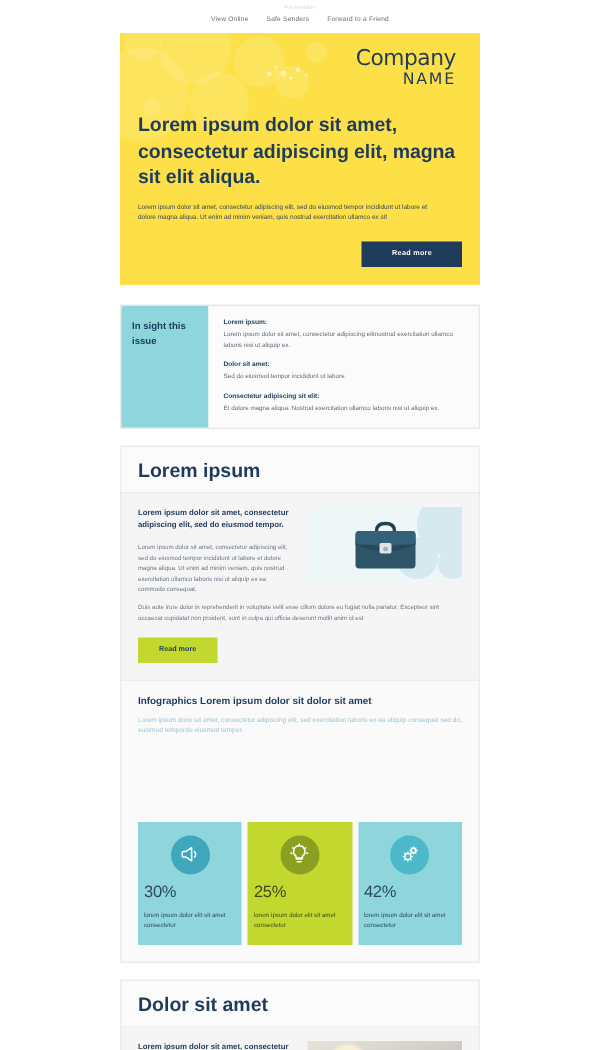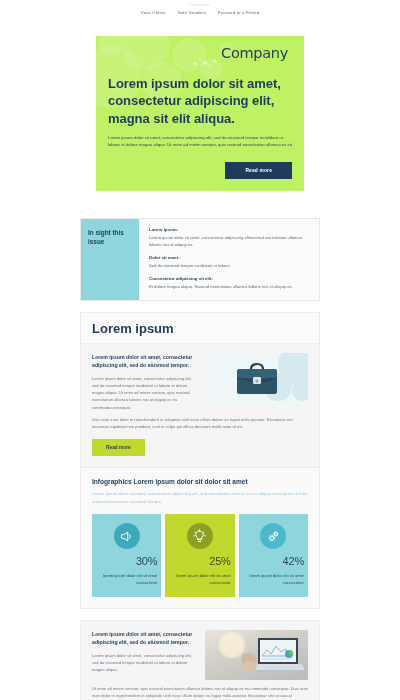--- a/index.html
+++ b/index.html
@@ -20,22 +20,22 @@
     display: flex; justify-content: center; gap: 12px;
     padding: 3px 0 5px 0;
   }
   .topnav a {
     font-size: 4.4px; color: #6b6b6b; text-decoration: none;
     letter-spacing: .15px; white-space: nowrap;
   }
 
   
   .hero {
-    position: relative; width: 208px; margin: 16px auto;
-    background: #bef264; overflow: hidden; padding: 8px 12px 12px 12px;
+    position: relative; width: 240px; margin: 2px auto;
+    background: #fde047; overflow: hidden; padding: 8px 12px 12px 12px;
     min-height: 140px;
   }
   .bubbles { position: absolute; inset: 0; pointer-events: none; }
   .bubbles span {
     position: absolute; border-radius: 50%;
     background: rgba(255,255,255,.13);
   }
   .logo { position: relative; text-align: right; padding: 2px 4px 0 0; }
   .logo .c1 {
     display: block; font-size: 14.5px; color: #1f3b5c; letter-spacing: -.3px;
@@ -107,21 +107,21 @@
     display: inline-block; background: #c3d82e; color: #1f3b5c; font-size: 4.8px;
     font-weight: bold; padding: 6px 14px; border: none; cursor: pointer; margin-top: 9px;
   }
 
   
   .info { width: 240px; margin: 0 auto; background: #fafafa; padding: 9px 11px 11px 11px;
           border: 1px solid #ececec; border-top: none; }
   .info h2 { font-size: 6.6px; color: #1f3b5c; font-weight: bold; line-height: 1.4; }
   .info .sub { font-size: 4.4px; color: #9fc4d6; line-height: 1.7; margin-top: 4px; }
   .stats { display: flex; gap: 4px; margin-top: 9px; }
-  .stat { flex: 1; padding: 9px 4px 10px 4px; text-align: right; }
+  .stat { flex: 1; padding: 9px 4px 10px 4px; text-align: left; margin-top: 48px; }
   .stat .ic {
     width: 26px; height: 26px; border-radius: 50%; margin: 0 auto 7px auto;
     display: flex; align-items: center; justify-content: center;
   }
   .stat .pct { font-size: 11px; line-height: 1; letter-spacing: -.2px; }
   .stat .cap { font-size: 4.1px; line-height: 1.65; margin-top: 6px; }
   .s-teal  { background: #8ed6dc; } .s-teal .pct, .s-teal .cap { color: #2c4a5e; }
   .s-teal .ic { background: #3fa8bd; }
   .s-green { background: #c3d82e; } .s-green .pct, .s-green .cap { color: #3c4a18; }
   .s-green .ic { background: #8ba023; }
@@ -162,20 +162,21 @@
       <span style="width:40px;height:40px;left:46px;top:26px;"></span>
       <span style="width:34px;height:34px;left:76px;top:2px;"></span>
       <span style="width:22px;height:22px;left:104px;top:22px;"></span>
       <span style="width:14px;height:14px;left:124px;top:6px;"></span>
       <span style="width:11px;height:11px;left:16px;top:44px;"></span>
       <span style="width:26px;height:26px;left:2px;top:-8px;"></span>
     </div>
 
     <div class="logo">
       <span class="c1">Company</span>
+      <span class="c2">NAME</span>
       <span class="dots">
         <i style="width:3px;height:3px;left:0;top:5px;"></i>
         <i style="width:2px;height:2px;left:5px;top:1px;"></i>
         <i style="width:4px;height:4px;left:9px;top:4px;"></i>
         <i style="width:2px;height:2px;left:15px;top:8px;"></i>
         <i style="width:3px;height:3px;left:19px;top:2px;"></i>
         <i style="width:2px;height:2px;left:25px;top:6px;"></i>
       </span>
     </div>
 
@@ -279,20 +280,23 @@
         <div class="pct">42%</div>
         <div class="cap">lorem ipsum dolor elit sit amet consectetur</div>
       </div>
 
     </div>
   </div>
 
   <div class="gap"></div>
 
   <div class="card clip" style="height:122px;">
+    <div class="card-head">
+      <h2>Dolor sit amet</h2>
+    </div>
     <div class="card-body">
       <div class="art-top">
         <div class="art-text">
           <h3>Lorem ipsum dolor sit amet, consectetur adipiscing elit, sed do eiusmod tempor.</h3>
           <p class="sm">Lorem ipsum dolor sit amet, consectetur adipiscing elit, sed do eiusmod tempor incididunt ut labore et dolore magna aliqua.</p>
         </div>
         <div class="photo">
           <span class="glow"></span>
           <svg class="lap" width="62" height="40" viewBox="0 0 62 40">
             <path d="M16 4h40v26H16z" fill="#3a4350"></path>

